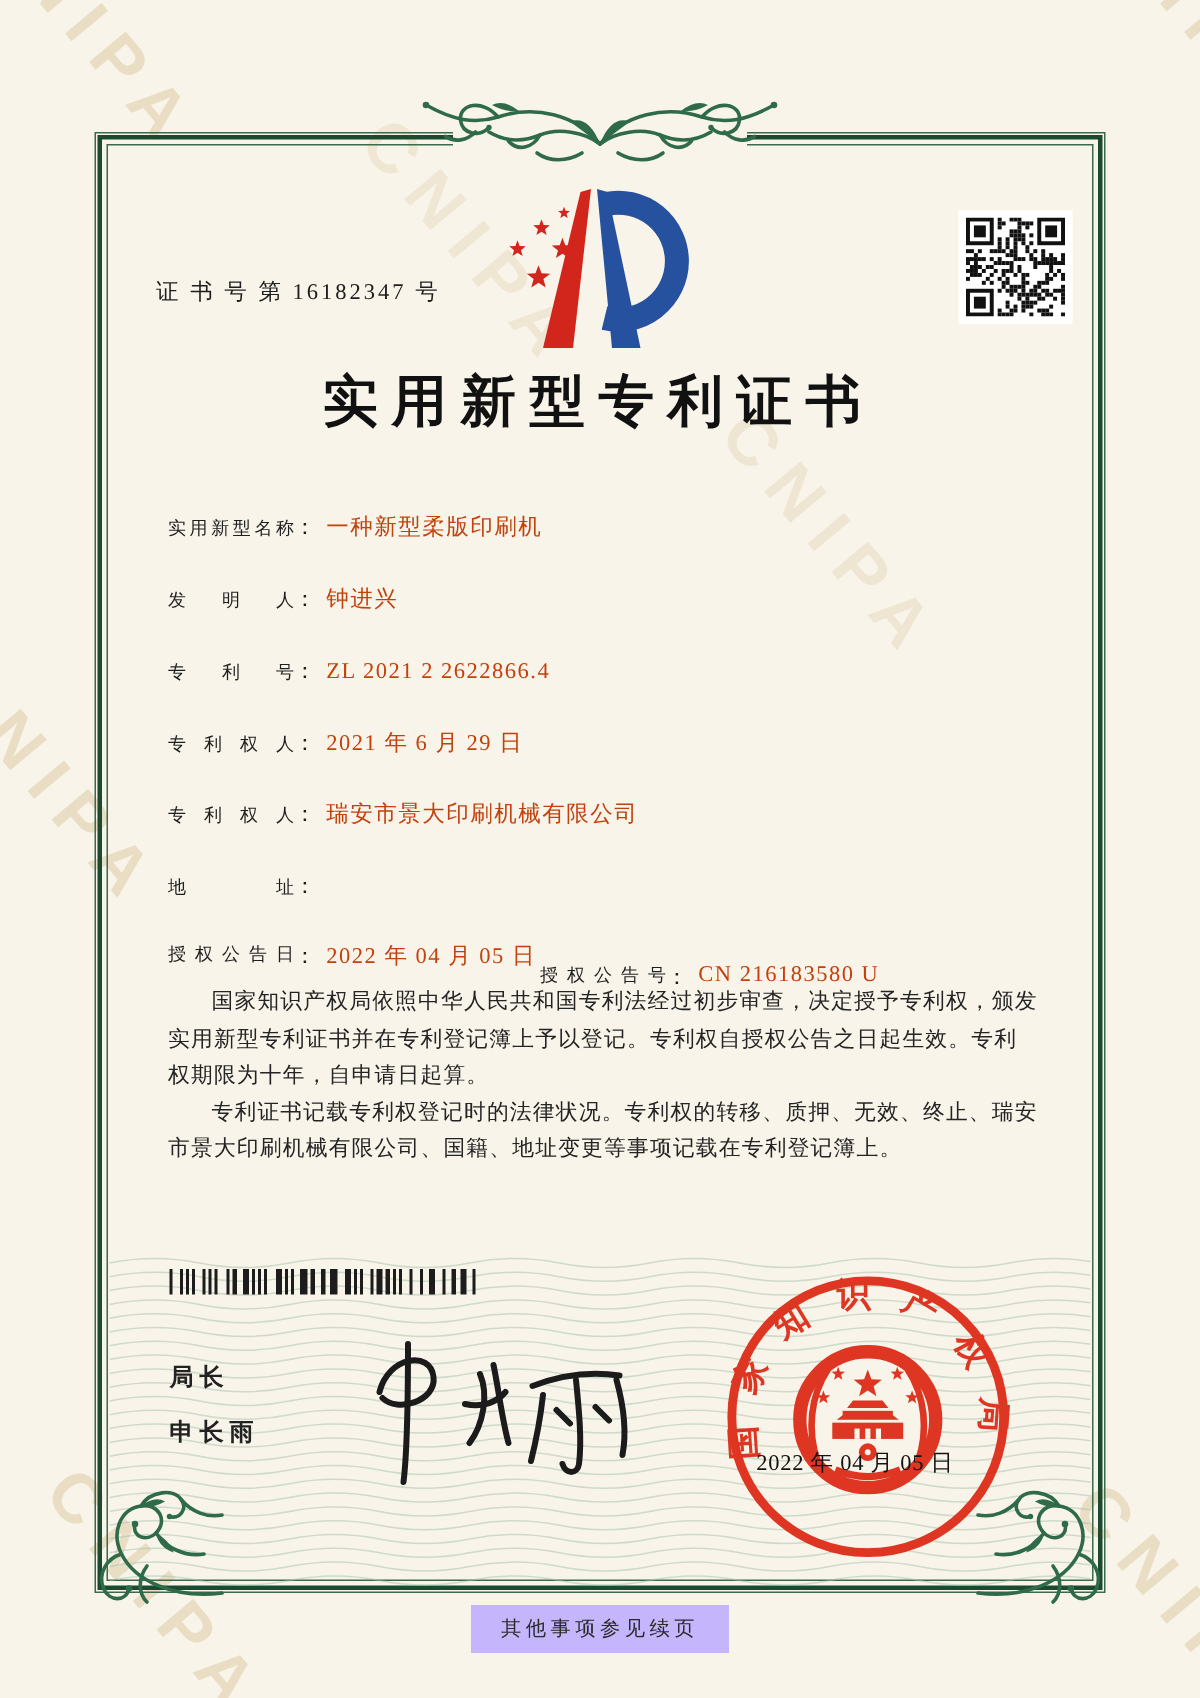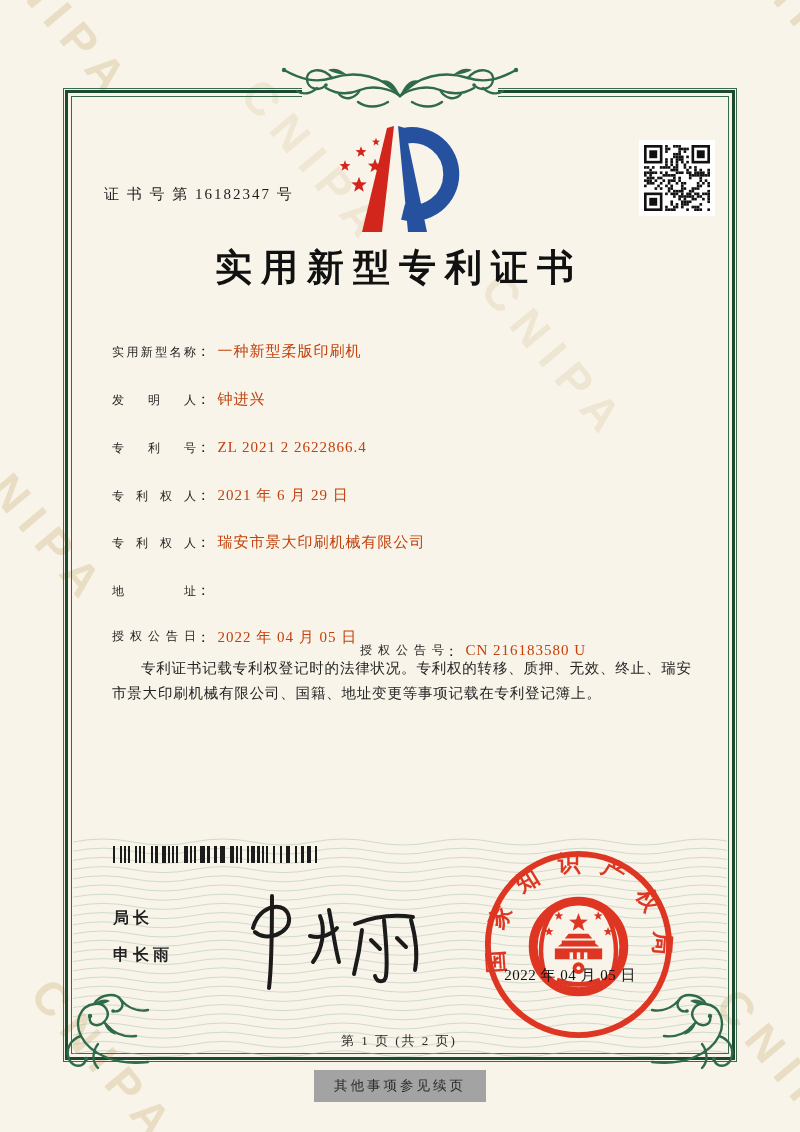--- a/index.html
+++ b/index.html
@@ -52,21 +52,21 @@
   .sig-script{position:absolute;left:225px;top:888px;width:215px;height:108px;z-index:5;}
   .sig-script path{fill:none;stroke:#1b1b1b;stroke-width:4;stroke-linecap:round;stroke-linejoin:round;}
   
   .seal{position:absolute;left:480px;top:846px;width:197px;height:197px;z-index:5;opacity:0.96;}
   .seal-date{position:absolute;left:494px;top:966px;width:152px;z-index:6;text-align:center;
              font-size:15px;letter-spacing:0.5px;color:#121212;}
   
   .page-info{position:absolute;left:63px;top:1032px;width:672px;text-align:center;z-index:4;
              font-size:13px;letter-spacing:2px;color:#2c2c2c;}
   .cont-note{position:absolute;left:50%;top:1070px;transform:translateX(-50%);z-index:6;
-             background:#a3a3a3;padding:7px 20px;font-size:13.5px;letter-spacing:3px;color:#2a2a2a;}
+             background:#c4b5fd;padding:7px 20px;font-size:13.5px;letter-spacing:3px;color:#2a2a2a;}
 </style>
 </head>
 <body>
 
 <div class="page">
 
   <div class="wm" style="left:-40px;top:-10px;">CNIPA</div>
   <div class="wm" style="left:690px;top:-30px;">CNIPA</div>
   <div class="wm" style="left:215px;top:135px;opacity:.55;">CNIPA</div>
   <div class="wm" style="left:455px;top:330px;opacity:.6;">CNIPA</div>
@@ -421,20 +421,21 @@
       <span class="val">2022 年 04 月 05 日</span>
     </span>
     <span class="pair pair2">
       <span class="lab">授权公告号</span>
         <span class="colon">：</span>
       <span class="val">CN 216183580 U</span>
     </span>
   </div>
 
   <div class="body-text">
+    <p>国家知识产权局依照中华人民共和国专利法经过初步审查，决定授予专利权，颁发实用新型专利证书并在专利登记簿上予以登记。专利权自授权公告之日起生效。专利权期限为十年，自申请日起算。</p>
     <p>专利证书记载专利权登记时的法律状况。专利权的转移、质押、无效、终止、瑞安市景大印刷机械有限公司、国籍、地址变更等事项记载在专利登记簿上。</p>
   </div>
 
   <div class="barcode">
       <span style="width: 2px; background: rgb(28, 28, 28);"></span>
       <span style="width: 5.19451px; background: transparent;"></span>
       <span style="width: 2px; background: rgb(28, 28, 28);"></span>
       <span style="width: 2px; background: transparent;"></span>
       <span style="width: 2px; background: rgb(28, 28, 28);"></span>
       <span style="width: 2px; background: transparent;"></span>
@@ -544,16 +545,15 @@
       <rect x="5.5" y="8" width="3.5" height="7" fill="#f8f4e9"></rect>
       <circle cx="0" cy="24" r="6" fill="#dd2f1b"></circle>
       <circle cx="0" cy="24" r="2" fill="#f8f4e9"></circle>
       <path d="M-34,30 C-41,10 -39,-14 -27,-32" fill="none" stroke="#dd2f1b" stroke-width="4.5"></path>
       <path d="M34,30 C41,10 39,-14 27,-32" fill="none" stroke="#dd2f1b" stroke-width="4.5"></path>
       <path d="M-22,36 q22,9 44,0" fill="none" stroke="#dd2f1b" stroke-width="5"></path>
     </g>
   </svg>
   <div class="seal-date">2022 年 04 月 05 日</div>
 
-  <div class="page-info">第 1 页 (共 2 页)</div>
   <div class="cont-note">其他事项参见续页</div>
 
 </div>
 
 </body></html>

